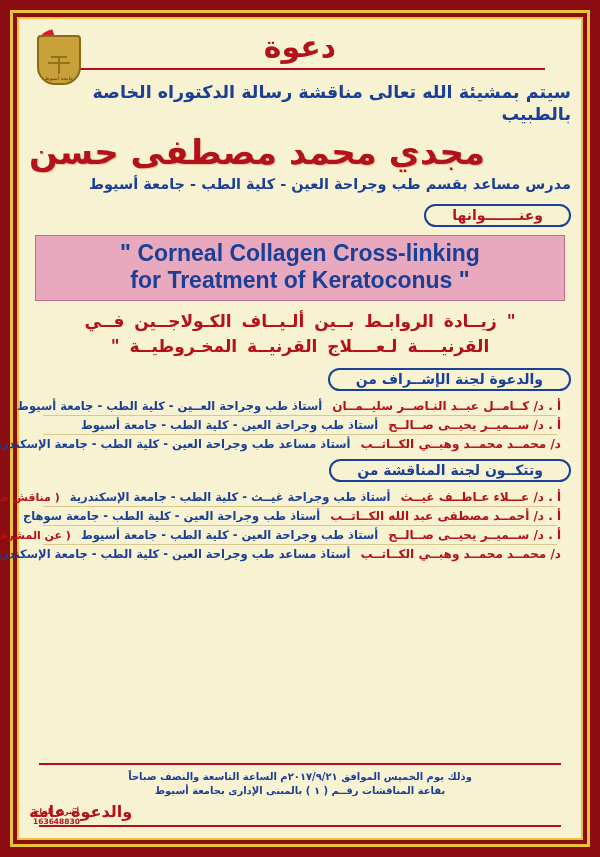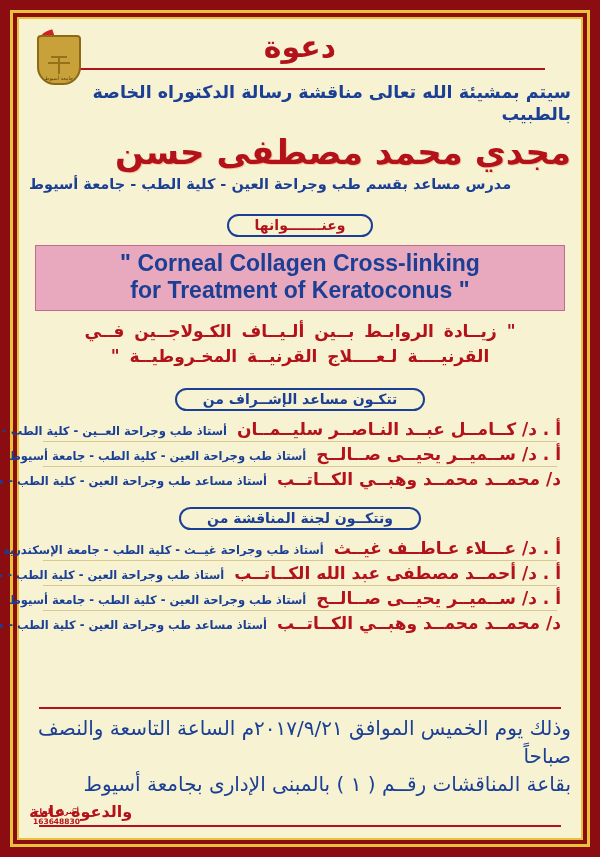--- a/index.html
+++ b/index.html
@@ -124,42 +124,42 @@
   .line-blue {
     text-align: right;
     color: #1b3f94;
     font-weight: bold;
     font-size: 17.5px;
     margin: 6px 0 4px 0;
     line-height: 1.25;
   }
 
   .name {
-    text-align: right;
+    text-align: left;
     color: #b4121a;
     font-weight: bold;
     font-size: 34px;
     letter-spacing: 1px;
     margin: 2px 0 0 0;
     text-shadow: 1px 1px 0 #f0c9a0;
   }
 
   .affil {
-    text-align: left;
+    text-align: right;
     color: #1b3f94;
     font-weight: bold;
     font-size: 14.5px;
     margin: 4px 0 6px 0;
   }
 
   
   .pill-wrap {
     display: flex;
-    justify-content: center;
-    margin: 16px 0 4px 0;
+    justify-content: flex-start;
+    margin: 6px 0 4px 0;
   }
   .pill {
     border: 2px solid #1b3f94;
     border-radius: 14px;
     padding: 1px 26px 2px 26px;
     color: #b4121a;
     font-weight: bold;
     font-size: 14px;
     background: #f7f3d2;
     letter-spacing: 1px;
@@ -202,21 +202,21 @@
   .row {
     display: flex;
     align-items: baseline;
     justify-content: flex-start;
     padding: 2px 6px;
     gap: 10px;
   }
   .row .person {
     color: #b4121a;
     font-weight: bold;
-    font-size: 17px;
+    font-size: 12px;
     white-space: nowrap;
   }
   .row .role {
     color: #1b3f94;
     font-weight: bold;
     font-size: 11.5px;
     white-space: nowrap;
   }
   .row .note {
     color: #b4121a;
@@ -239,24 +239,24 @@
   .footer {
     margin-top: auto;
     padding-bottom: 2px;
   }
   .footer-rule {
     height: 2px;
     background: #b4121a;
     margin: 4px 10px 5px 10px;
   }
   .footer-line {
-    text-align: right;
-    color: #1b3f94;
-    font-weight: normal;
-    font-size: 20px;
+    text-align: center;
+    color: #1b3f94;
+    font-weight: bold;
+    font-size: 10px;
     line-height: 1.4;
   }
   .footer-last {
     text-align: left;
     color: #b4121a;
     font-weight: bold;
     font-size: 16px;
     margin-top: 4px;
   }
   .sign {
@@ -302,21 +302,21 @@
         <div>" Corneal Collagen Cross-linking</div>
         <div>for Treatment of Keratoconus "</div>
       </div>
 
       <div class="arabic-title">
         <div>" زيــادة الروابـط بــين ألـيــاف الكـولاجــين فــي</div>
         <div>القرنيــــة لـعــــلاج القرنيــة المخـروطيــة "</div>
       </div>
 
       <div class="pill-wrap">
-        <span class="pill blue-text">تتكـون مساعد الإشــراف من</span>
+        <span class="pill blue-text">والدعوة لجنة الإشــراف من</span>
       </div>
 
       <div class="rows">
         <div class="row">
           <span class="person">أ . د/ كــامــل عبــد النـاصــر سليــمــان</span>
           <span class="role">أستاذ طب وجراحة العــين - كلية الطب - جامعة أسيوط</span>
         </div>
         <div class="row-sep"></div>
         <div class="row">
           <span class="person">أ . د/ ســميــر يحيــى صــالــح</span>

